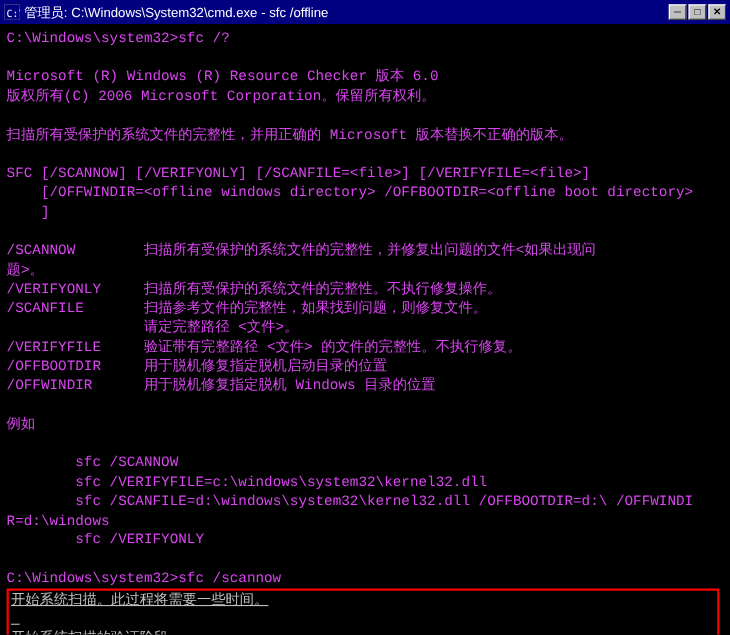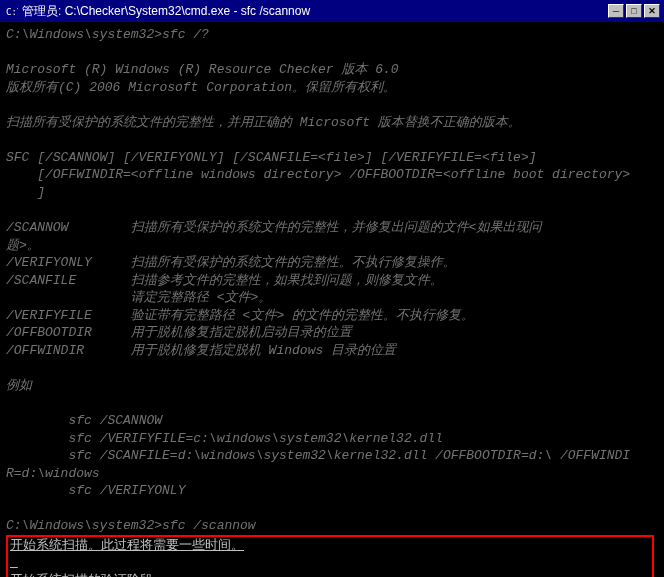--- a/index.html
+++ b/index.html
@@ -74,22 +74,21 @@
       height: calc(577px - 22px);
       overflow: hidden;
       line-height: 1.35;
       font-size: 13px;
       white-space: pre-wrap;
       word-break: break-all;
     }
 
     .line {
       display: block;
-      color: #737373;
-      font-style: italic;
+      color: #d946ef;
     }
     .line.empty {
       min-height: 1.35em;
     }
 
     
     .highlight-box {
       border: 2px solid #ff0000;
       display: inline-block;
       width: calc(100% - 4px);
@@ -107,21 +106,21 @@
 <div>
 
   <div class="title-bar">
     <div class="title-bar-left">
       <div class="title-bar-icon">
         <svg width="14" height="14" viewBox="0 0 14 14">
           <rect width="14" height="14" fill="#000080"></rect>
           <text x="2" y="11" fill="white" font-size="9" font-family="monospace">C:\</text>
         </svg>
       </div>
-      <span class="title-bar-text">管理员: C:\Checker\System32\cmd.exe - sfc /scannow</span>
+      <span class="title-bar-text">管理员: C:\Windows\System32\cmd.exe - sfc /offline</span>
     </div>
     <div class="title-bar-buttons">
       <div class="tb-btn">─</div>
       <div class="tb-btn">□</div>
       <div class="tb-btn close-btn">✕</div>
     </div>
   </div>
 
   <div class="console" id="console-area"><span class="line">C:\Windows\system32&gt;sfc /?</span><span class="line empty"> </span><span class="line">Microsoft (R) Windows (R) Resource Checker 版本 6.0</span><span class="line">版权所有(C) 2006 Microsoft Corporation。保留所有权利。</span><span class="line empty"> </span><span class="line">扫描所有受保护的系统文件的完整性，并用正确的 Microsoft 版本替换不正确的版本。</span><span class="line empty"> </span><span class="line">SFC [/SCANNOW] [/VERIFYONLY] [/SCANFILE=&lt;file&gt;] [/VERIFYFILE=&lt;file&gt;]</span><span class="line">    [/OFFWINDIR=&lt;offline windows directory&gt; /OFFBOOTDIR=&lt;offline boot directory&gt;</span><span class="line">    ]</span><span class="line empty"> </span><span class="line">/SCANNOW        扫描所有受保护的系统文件的完整性，并修复出问题的文件&lt;如果出现问</span><span class="line">题&gt;。</span><span class="line">/VERIFYONLY     扫描所有受保护的系统文件的完整性。不执行修复操作。</span><span class="line">/SCANFILE       扫描参考文件的完整性，如果找到问题，则修复文件。</span><span class="line">                请定完整路径 &lt;文件&gt;。</span><span class="line">/VERIFYFILE     验证带有完整路径 &lt;文件&gt; 的文件的完整性。不执行修复。</span><span class="line">/OFFBOOTDIR     用于脱机修复指定脱机启动目录的位置</span><span class="line">/OFFWINDIR      用于脱机修复指定脱机 Windows 目录的位置</span><span class="line empty"> </span><span class="line">例如</span><span class="line empty"> </span><span class="line">        sfc /SCANNOW</span><span class="line">        sfc /VERIFYFILE=c:\windows\system32\kernel32.dll</span><span class="line">        sfc /SCANFILE=d:\windows\system32\kernel32.dll /OFFBOOTDIR=d:\ /OFFWINDI</span><span class="line">R=d:\windows</span><span class="line">        sfc /VERIFYONLY</span><span class="line empty"> </span><span class="line">C:\Windows\system32&gt;sfc /scannow</span><div class="highlight-box"><span class="highlight-line">开始系统扫描。此过程将需要一些时间。</span><span class="highlight-line empty"> </span><span class="highlight-line">开始系统扫描的验证阶段。</span></div></div>
 </div>

